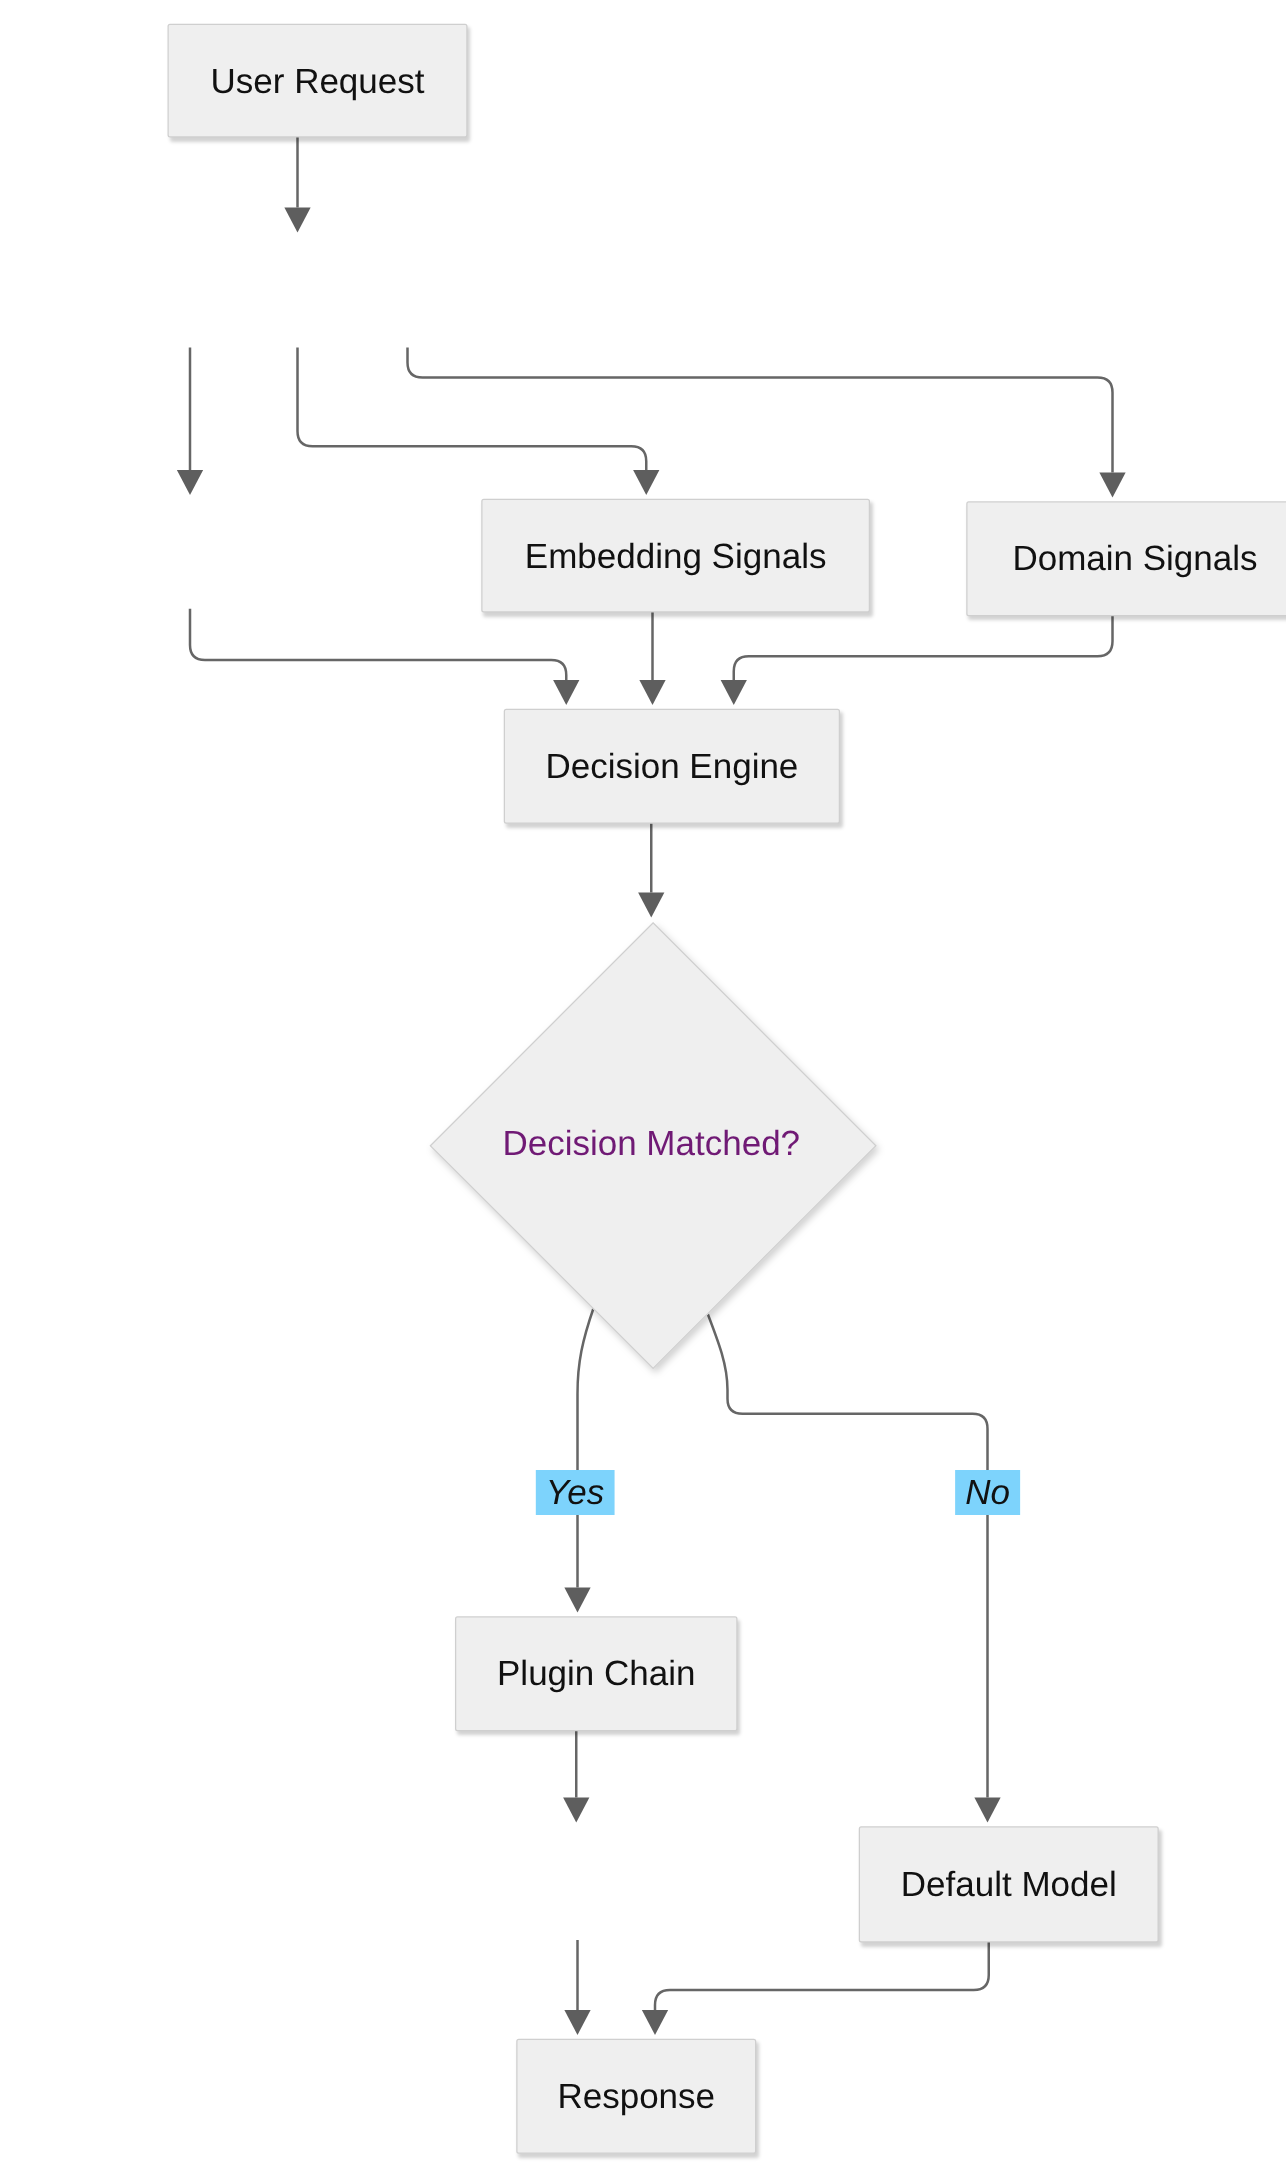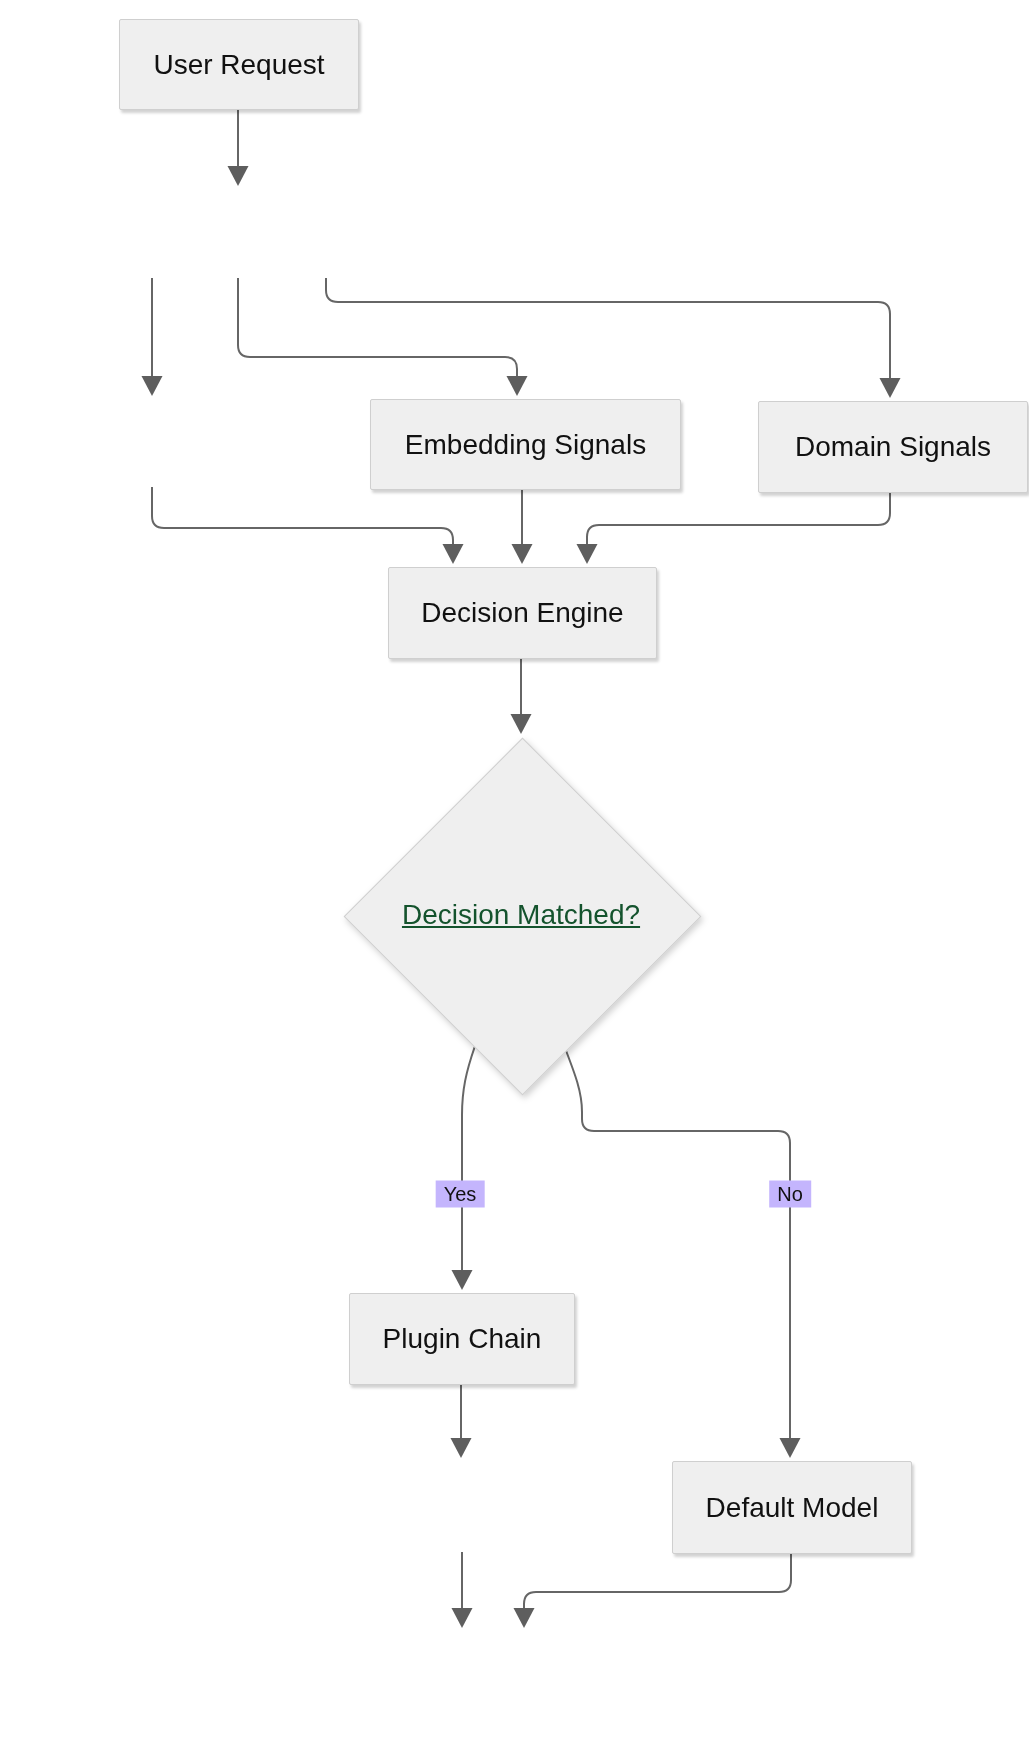--- a/index.html
+++ b/index.html
@@ -5,21 +5,21 @@
   html,body{margin:0;padding:0;background:#ffffff;}
   .canvas{
     position:relative;width:1029px;height:1742px;background:#ffffff;overflow:hidden;
     font-family:"Liberation Sans", sans-serif;
   }
   svg.edges{position:absolute;left:0;top:0;z-index:1;}
   .node{
     position:absolute;z-index:2;display:flex;align-items:center;justify-content:center;
     background:#efefef;border:1px solid #cfcfcf;border-radius:2px;
     box-shadow:2px 3px 3px rgba(0,0,0,0.18);
-    font-size:28px;color:#111111;text-align:center;line-height:1.2;
+    font-size:28px;color:#111111;text-align:center;line-height:1.2;margin-left:15px;
   }
   .n-user{left:119px;top:19px;width:238px;height:89px;}
   .n-multi{left:67px;top:188px;width:343px;height:90px;}
   .n-keyword{left:16px;top:399px;width:275px;height:89px;}
   .n-embedding{left:370px;top:399px;width:309px;height:89px;}
   .n-domain{left:758px;top:401px;width:268px;height:90px;}
   .n-engine{left:388px;top:567px;width:267px;height:90px;}
   .n-plugin{left:349px;top:1293px;width:224px;height:90px;}
   .n-modelsel{left:329px;top:1461px;width:268px;height:91px;}
   .n-default{left:672px;top:1461px;width:238px;height:91px;}
@@ -29,26 +29,26 @@
     filter:drop-shadow(2px 3px 3px rgba(0,0,0,0.18));
   }
   .diamond-shape{
     position:absolute;left:52.5px;top:52.5px;width:251px;height:251px;
     background:#efefef;border:1px solid #cfcfcf;
     transform:rotate(45deg);
   }
   .diamond-label{
     position:absolute;left:0;top:0;width:356px;height:356px;
     display:flex;align-items:center;justify-content:center;
-    font-size:28px;color:#14532d;text-decoration:underline;
+    font-size:28px;color:#701a75;
   }
   .edge-label{
     position:absolute;z-index:3;transform:translate(-50%,-50%);
-    background:#c4b5fd;padding:2px 8px;
-    font-size:20px;color:#111111;
+    background:#7dd3fc;padding:2px 8px;
+    font-size:28px;color:#111111;font-style:italic;
   }
   .el-yes{left:460px;top:1194px;}
   .el-no{left:790px;top:1194px;}
 </style>
 </head>
 <body>
 
 <div class="canvas">
 
   <svg class="edges" width="1029" height="1742" viewBox="0 0 1029 1742">
@@ -101,14 +101,15 @@
 
   <div class="edge-label el-yes">Yes</div>
 
   <div class="edge-label el-no">No</div>
 
   <div class="node n-plugin">Plugin Chain</div>
 
 
   <div class="node n-default">Default Model</div>
 
+  <div class="node n-response">Response</div>
 
 </div>
 
 </body></html>

